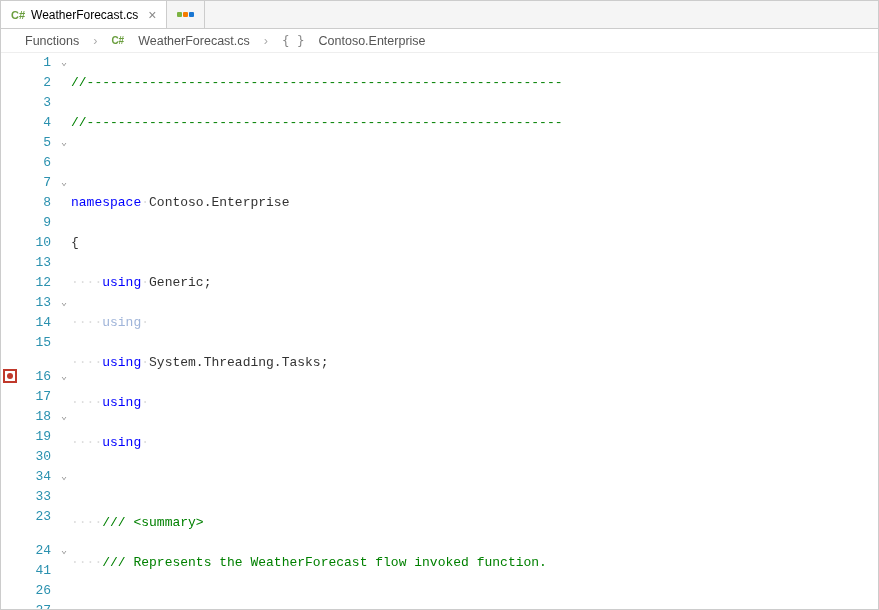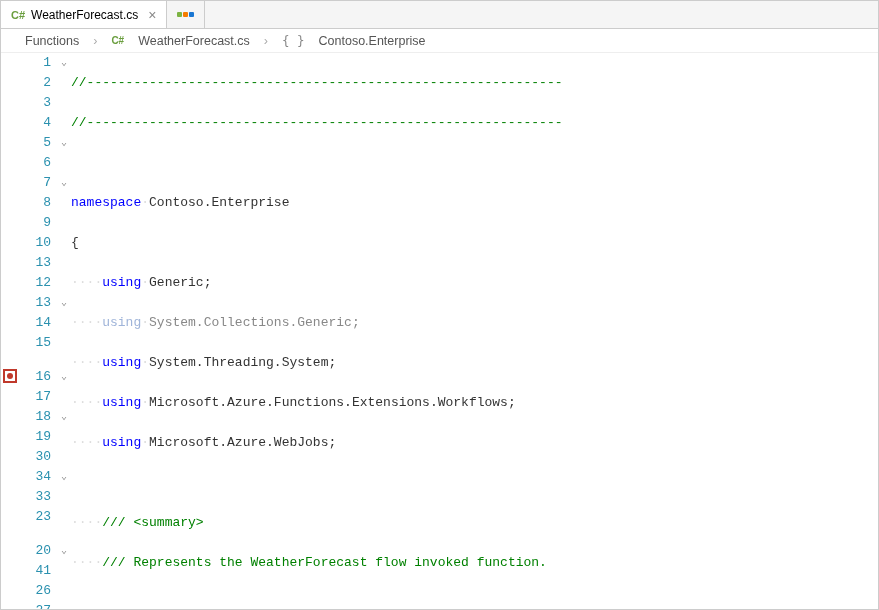--- a/index.html
+++ b/index.html
@@ -109,21 +109,21 @@
     <div style="height:14px"></div>
     <div style="height:20px">16</div>
     <div style="height:20px">17</div>
     <div style="height:20px">18</div>
     <div style="height:20px">19</div>
     <div style="height:20px">30</div>
     <div style="height:20px">34</div>
     <div style="height:20px">33</div>
     <div style="height:20px">23</div>
     <div style="height:14px"></div>
-    <div style="height:20px">20</div>
+    <div style="height:20px">24</div>
     <div style="height:20px">41</div>
     <div style="height:20px">26</div>
     <div style="height:20px">27</div>
   </div>
 
   <div class="fold-col">
     <div style="height:20px">⌄</div>
     <div style="height:20px"></div>
       <div style="height:20px"></div>
       <div style="height:20px"></div>
@@ -154,24 +154,24 @@
       <div style="height:20px"></div>
   </div>
 
   <div class="code-col">
 <div class="line"><span class="c-comment">//-------------------------------------------------------------</span></div>
 <div class="line"><span class="c-comment">//-------------------------------------------------------------</span></div>
 <div class="line"></div>
 <div class="line"><span class="c-keyword">namespace</span><span class="ws">·</span><span class="c-text">Contoso.Enterprise</span></div>
 <div class="line"><span class="c-punct">{</span></div>
 <div class="line"><span class="ws">····</span><span class="c-keyword">using</span><span class="ws">·</span><span class="c-text">Generic;</span></div>
-<div class="line"><span class="ws">····</span><span class="c-keyword-faded">using</span><span class="ws">·</span><span class="c-gray">System.Collections.Generic;</span></div>
-<div class="line"><span class="ws">····</span><span class="c-keyword">using</span><span class="ws">·</span><span class="c-text">System.Threading.System;</span></div>
-<div class="line"><span class="ws">····</span><span class="c-keyword">using</span><span class="ws">·</span><span class="c-text">Microsoft.Azure.Functions.Extensions.Workflows;</span></div>
-<div class="line"><span class="ws">····</span><span class="c-keyword">using</span><span class="ws">·</span><span class="c-text">Microsoft.Azure.WebJobs;</span></div>
+<div class="line"><span class="ws">····</span><span class="c-keyword-faded">using</span><span class="ws">·</span></div>
+<div class="line"><span class="ws">····</span><span class="c-keyword">using</span><span class="ws">·</span><span class="c-text">System.Threading.Tasks;</span></div>
+<div class="line"><span class="ws">····</span><span class="c-keyword">using</span><span class="ws">·</span></div>
+<div class="line"><span class="ws">····</span><span class="c-keyword">using</span><span class="ws">·</span></div>
 <div class="line"></div>
 <div class="line"><span class="ws">····</span><span class="c-comment">/// &lt;summary&gt;</span></div>
 <div class="line"><span class="ws">····</span><span class="c-comment">/// Represents the WeatherForecast flow invoked function.</span></div>
 
 
 
 
 
 
 

